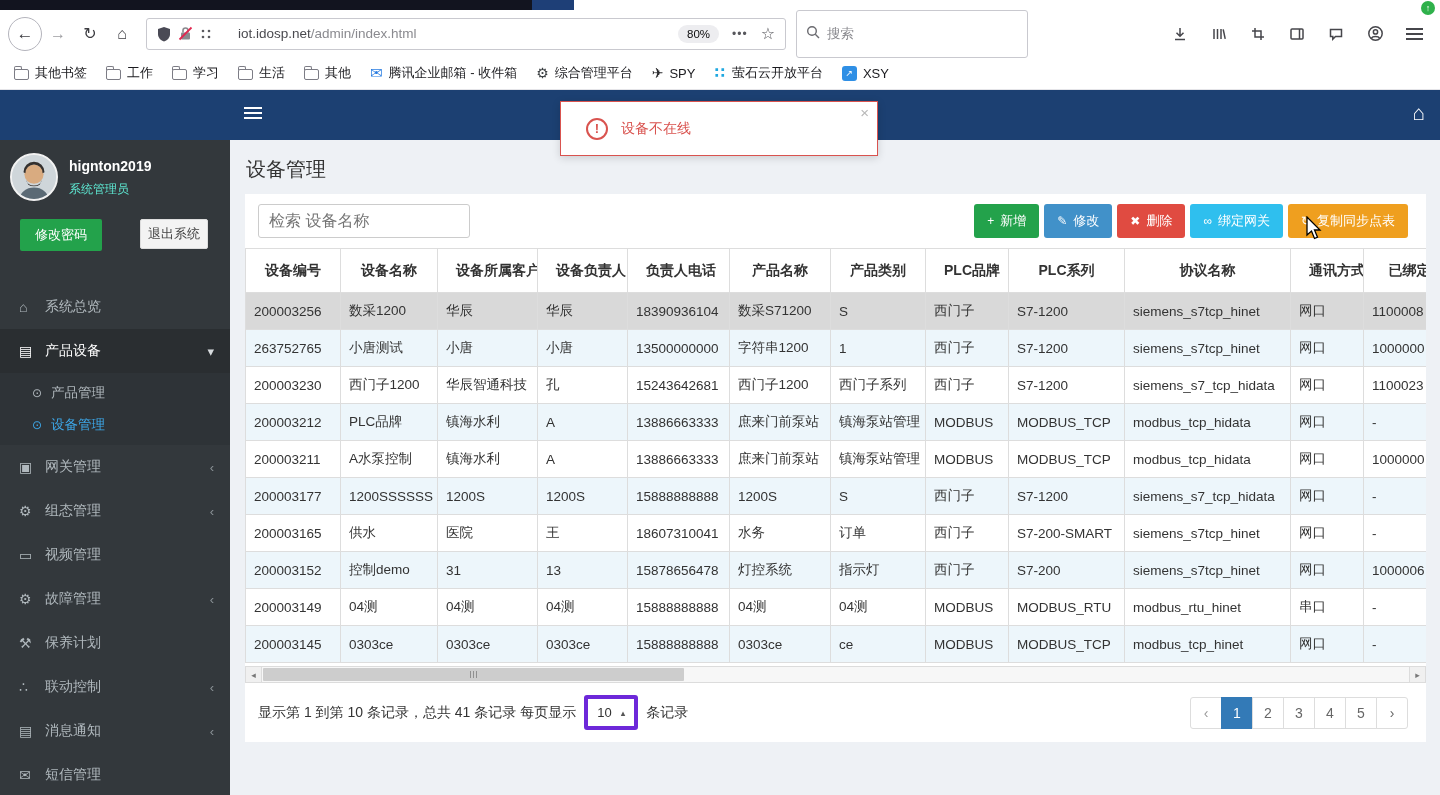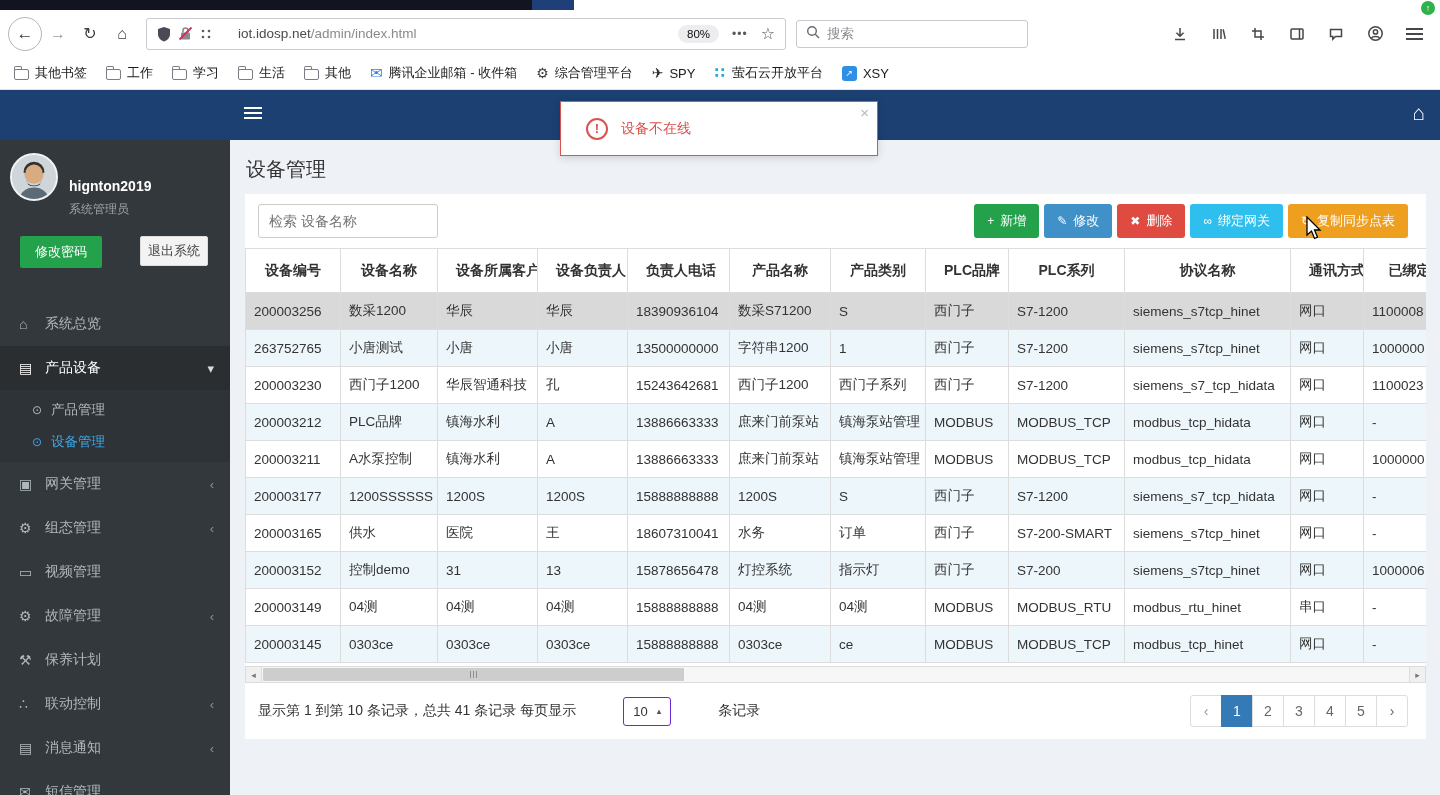--- a/index.html
+++ b/index.html
@@ -21,21 +21,21 @@
   .urlbar { width:640px; height:32px; border:1px solid #c9c9cf; border-radius:3px; background:#fff;
     display:flex; align-items:center; padding:0 10px; margin-left:8px; flex:none; }
   .url-ic { display:flex; align-items:center; margin-right:7px; flex:none; }
   .url-text { font-size:13.5px; margin-left:4px; white-space:nowrap;padding-left:15px; }
   .url-domain { color:#4a4a4f; }
   .url-path { color:#8a8a8f; }
   .url-right { margin-left:auto; display:flex; align-items:center; gap:13px; }
   .zoom-pill { background:#ededf0; border-radius:10px; padding:3px 9px; font-size:11.5px; color:#0c0c0d; }
   .dots { color:#57575c; font-size:12px; letter-spacing:1px; }
   .star { color:#57575c; font-size:16px; }
-  .searchbar { width:232px; height:28px; border:1px solid #c9c9cf; border-radius:3px; margin-left:10px;
+  .searchbar { width:232px; height:48px; border:1px solid #c9c9cf; border-radius:3px; margin-left:10px;
     display:flex; align-items:center; padding:0 9px; flex:none; }
   .search-ph { color:#8a8a8f; font-size:13.5px; margin-left:7px; }
   .tool-icons { margin-left:auto; display:flex; align-items:center; gap:11px; padding-right:4px; }
   .tool-ic { width:28px; height:28px; display:flex; align-items:center; justify-content:center; }
   .hb { width:17px; display:flex; flex-direction:column; gap:3px; }
   .hb i { display:block; height:2px; background:#46464b; }
 
   .bookmarks { height:33px; display:flex; align-items:center; padding-left:14px; gap:19px;
     background:#fff; border-bottom:1px solid #e4e4e8; }
   .bm { display:flex; align-items:center; gap:6px; font-size:13px; color:#1b1b1f; white-space:nowrap; }
@@ -52,42 +52,42 @@
   
   .app { position:absolute; top:90px; left:0; width:1440px; height:705px; background:#eef1f5; }
   .app-header { position:absolute; top:0; left:0; right:0; height:50px; background:#1c4072; }
   .app-hb { position:absolute; left:244px; top:17px; width:18px; display:flex; flex-direction:column; gap:3px; }
   .app-hb i { display:block; height:2px; background:#fff; }
   .app-home { position:absolute; right:15px; top:11px; color:#fff; font-size:21px; }
 
   .sidebar { position:absolute; left:0; top:50px; bottom:0; width:230px; background:#33383c; }
   .profile { display:flex; padding:13px 10px 8px 10px; }
   .avatar { width:48px; height:48px; border-radius:50%; border:2px solid #f2f2f2; overflow:hidden; flex:none; background:#cfd6da; }
-  .p-info { margin-left:11px; padding-top:5px;margin-top:20px; }
+  .p-info { margin-left:11px; padding-top:5px; }
   .p-name { color:#fff; font-size:14px; font-weight:bold; }
-  .p-role { color:#a3a3a3; font-size:12px; margin-top:7px; }
+  .p-role { color:#5eead4; font-size:12px; margin-top:7px; }
   .p-btns { display:flex; justify-content:space-between; margin:10px 22px 0 20px; }
   .btn-pwd { width:82px; height:32px; background:#23a24b; color:#fff; font-size:13px; border:none; border-radius:2px; }
   .btn-logout { width:68px; height:30px; background:#f3f3f3; color:#444; font-size:13px; border:1px solid #ddd; border-radius:2px; }
   .menu { margin-top:34px; }
   .mi { height:44px; display:flex; align-items:center; padding:0 16px 0 19px; color:#b0b8bd; font-size:14px; cursor:default; }
   .mi-ic { width:26px; font-size:14px; }
   .mi-ch { margin-left:auto; font-size:13px; color:#8b9297; }
   .mi.active { background:#2a2e31; color:#fff; }
   .mi.active .mi-ch { color:#d7dbde; }
   .submenu { background:#2e3337; padding:4px 0; }
   .smi { height:32px; display:flex; align-items:center; padding-left:32px; color:#b0b8bd; font-size:13.5px; }
   .smi-b { margin-right:9px; font-size:12px; }
   .smi.active { color:#3da7e8; }
 
   .main { position:absolute; left:230px; top:50px; right:0; bottom:0; background:#eef1f5; overflow:hidden; }
   .page-title { padding:16px 0 11px 16px; font-size:20px; color:#333; }
   .panel { margin:0 14px 0 15px; background:#fff; padding:10px 0 12px 0; }
   .panel-top { display:flex; align-items:center; margin:0 18px 10px 13px; }
-  .search-device { width:180px; height:34px; border:1px solid #ccc; border-radius:3px; padding:0 10px; font-size:14px; color:#333; }
+  .search-device { width:212px; height:34px; border:1px solid #ccc; border-radius:3px; padding:0 10px; font-size:16px; color:#333; }
   .actions { margin-left:auto; display:flex; gap:5px; }
   .abtn { height:34px; padding:0 13px; color:#fff; font-size:13px; display:flex; align-items:center; gap:6px; border:none; border-radius:3px; white-space:nowrap; }
   .abtn-ic { font-size:12px; }
 
   .table-wrap { width:100%; overflow:hidden; }
   table { border-collapse:collapse; table-layout:fixed; width:1238px; }
   th { border:1px solid #ddd; height:44px; font-size:14px; font-weight:bold; color:#333;
     text-align:center; background:#fff; padding:0 18px; white-space:nowrap; overflow:hidden; }
   td { border:1px solid #ddd; height:37px; font-size:13.5px; color:#333; padding:0 8px;
     white-space:nowrap; overflow:hidden; background:#fff; }
@@ -96,22 +96,22 @@
 
   .hscroll { position:relative; height:17px; margin-top:3px; background:#f7f7f7; border:1px solid #dcdcdc; }
   .hs-btn { position:absolute; top:0; width:16px; height:15px; display:flex; align-items:center;
     justify-content:center; color:#777; font-size:9px; background:#f0f0f0; }
   .hs-btn.left { left:0; border-right:1px solid #dcdcdc; }
   .hs-btn.right { right:0; border-left:1px solid #dcdcdc; }
   .hs-thumb { position:absolute; left:17px; top:1px; width:421px; height:13px; background:#cdcdcd; border-radius:1px; }
   .hs-thumb::after { content:""; position:absolute; left:50%; top:3px; width:9px; height:7px; transform:translateX(-50%);
     background:repeating-linear-gradient(90deg,#8f8f8f 0 1px,transparent 1px 3px); }
 
-  .pg-row { display:flex; align-items:center; margin:12px 18px 0 13px; font-size:14px; color:#333;gap:39px; }
-  .size-box { display:inline-flex; align-items:center; gap:9px; border:1px solid #6d28d9; border-radius:3px;
+  .pg-row { display:flex; align-items:center; margin:12px 18px 0 13px; font-size:14px; color:#333; }
+  .size-box { display:inline-flex; align-items:center; gap:9px; border:4px solid #6d28d9; border-radius:3px;
     padding:6px 9px; margin:0 8px; font-size:13px; color:#333; }
   .size-caret { font-size:9px; color:#555; }
   .pages { margin-left:auto; display:flex; }
   .pg-btn { min-width:32px; height:32px; padding:0 6px; border:1px solid #ddd; margin-left:-1px;
     display:flex; align-items:center; justify-content:center; color:#666; background:#fff; font-size:14px; }
   .pg-btn.prev { color:#999; border-radius:3px 0 0 3px; }
   .pg-btn.next { border-radius:0 3px 3px 0; }
   .pg-btn.active { background:#337ab7; border-color:#337ab7; color:#fff; }
 
   .alert-box { position:absolute; left:560px; top:11px; width:318px; height:55px; background:#fff;

